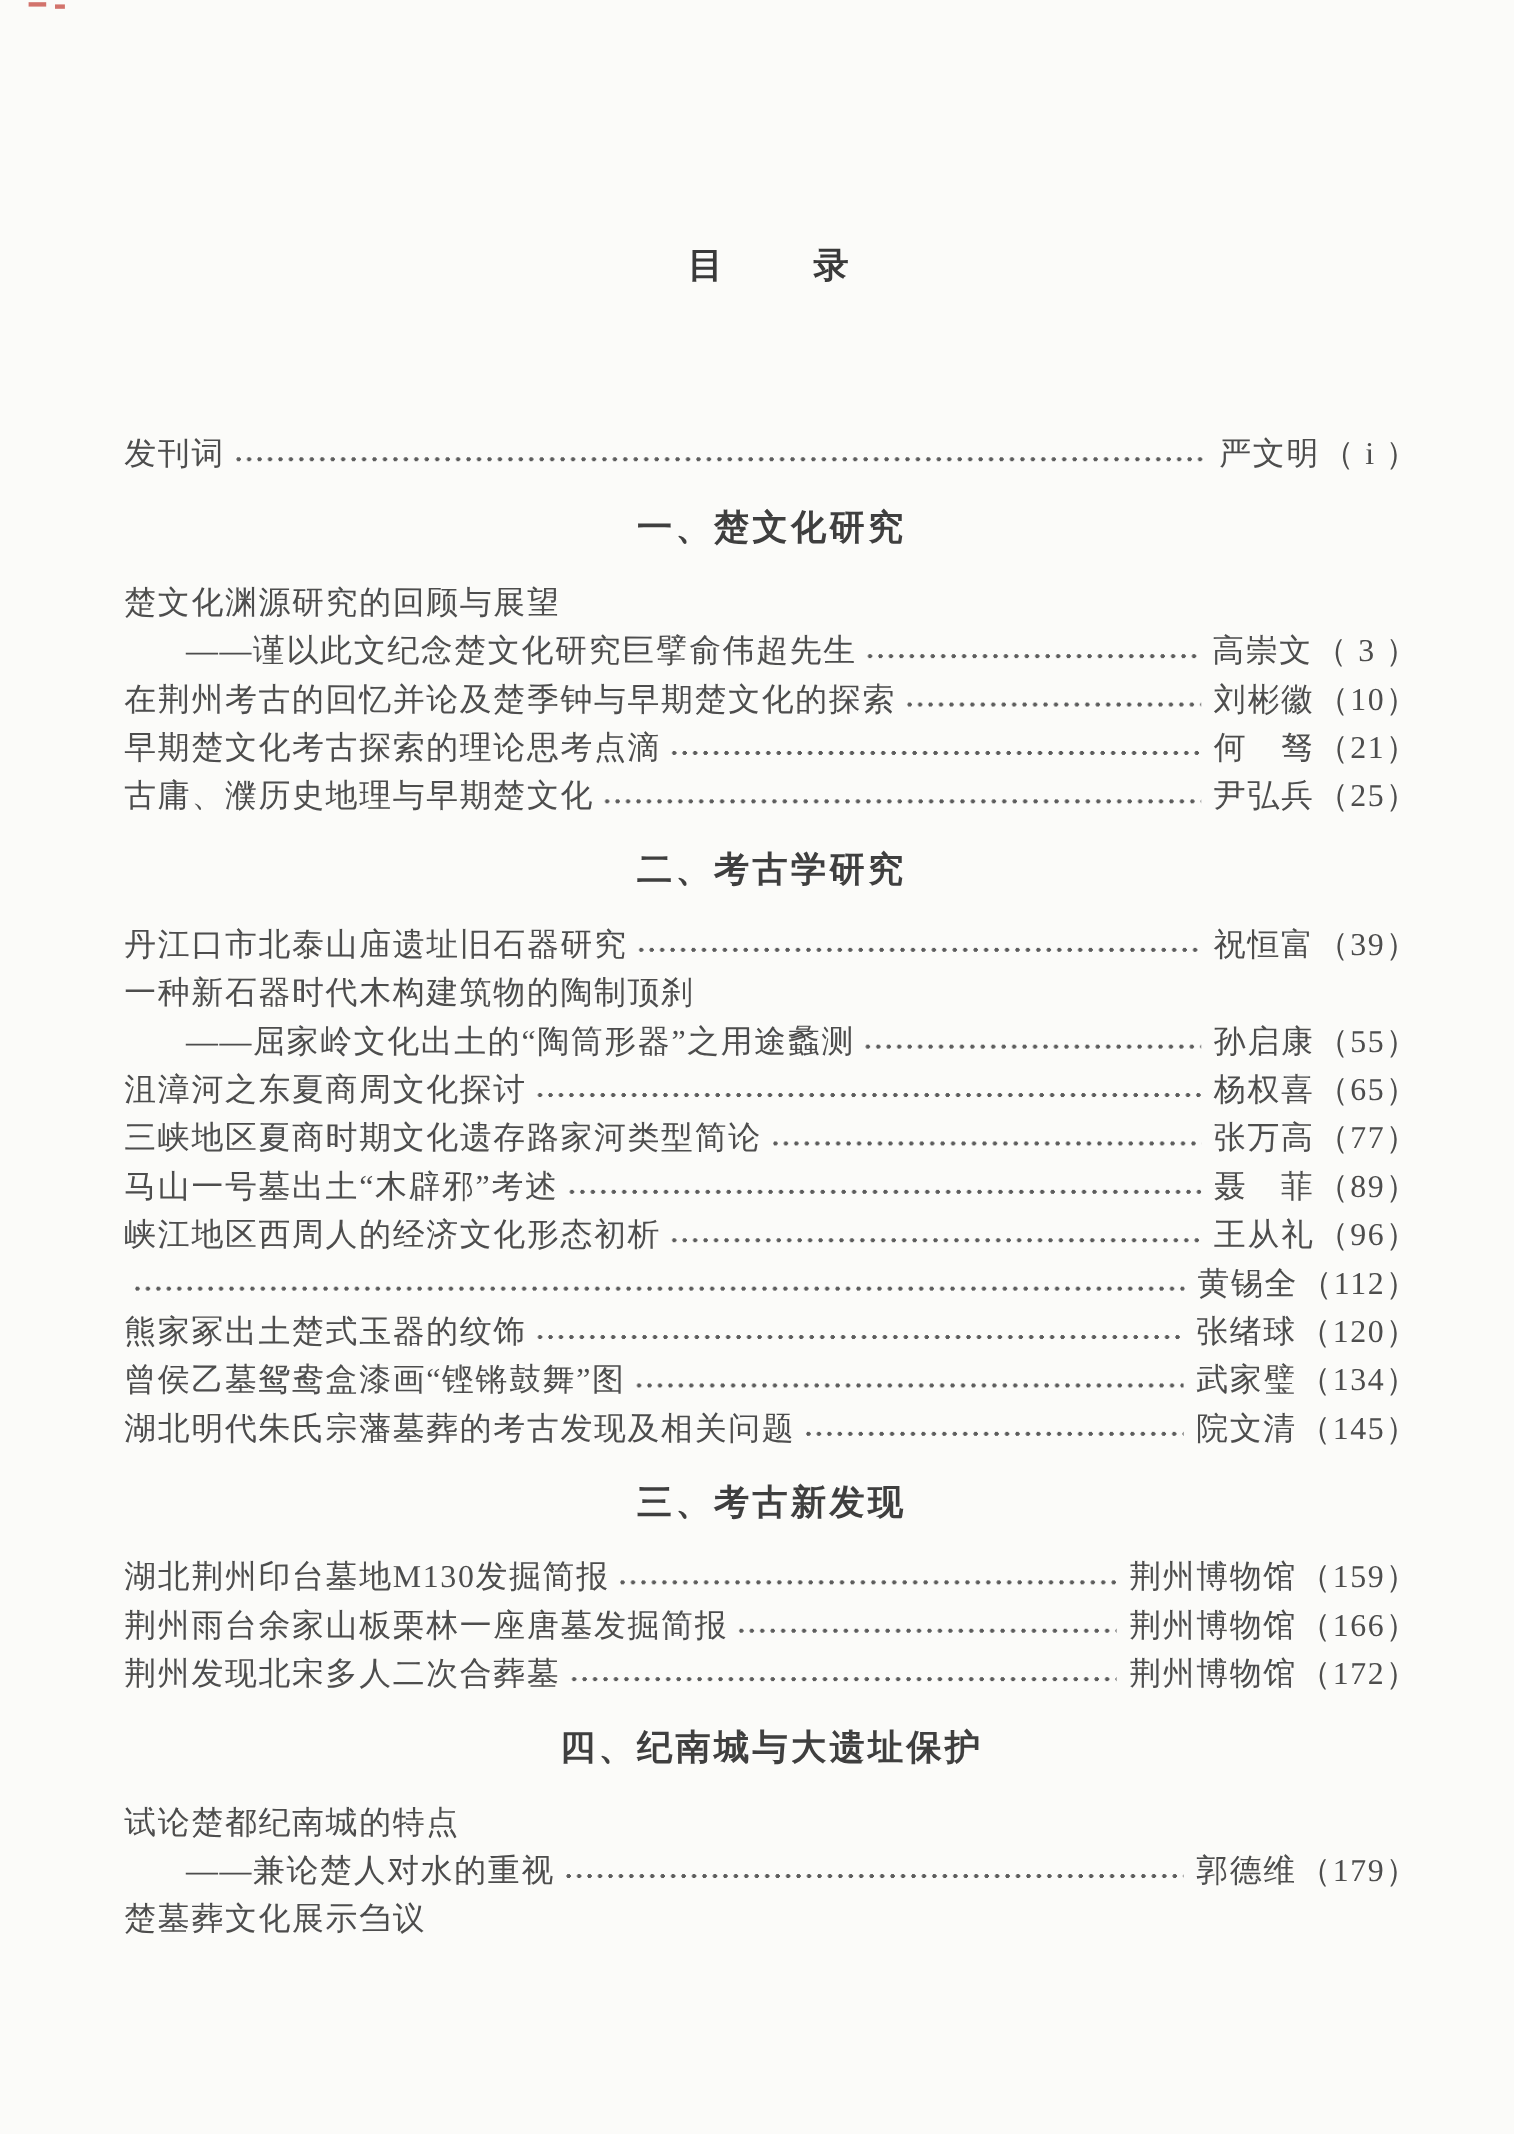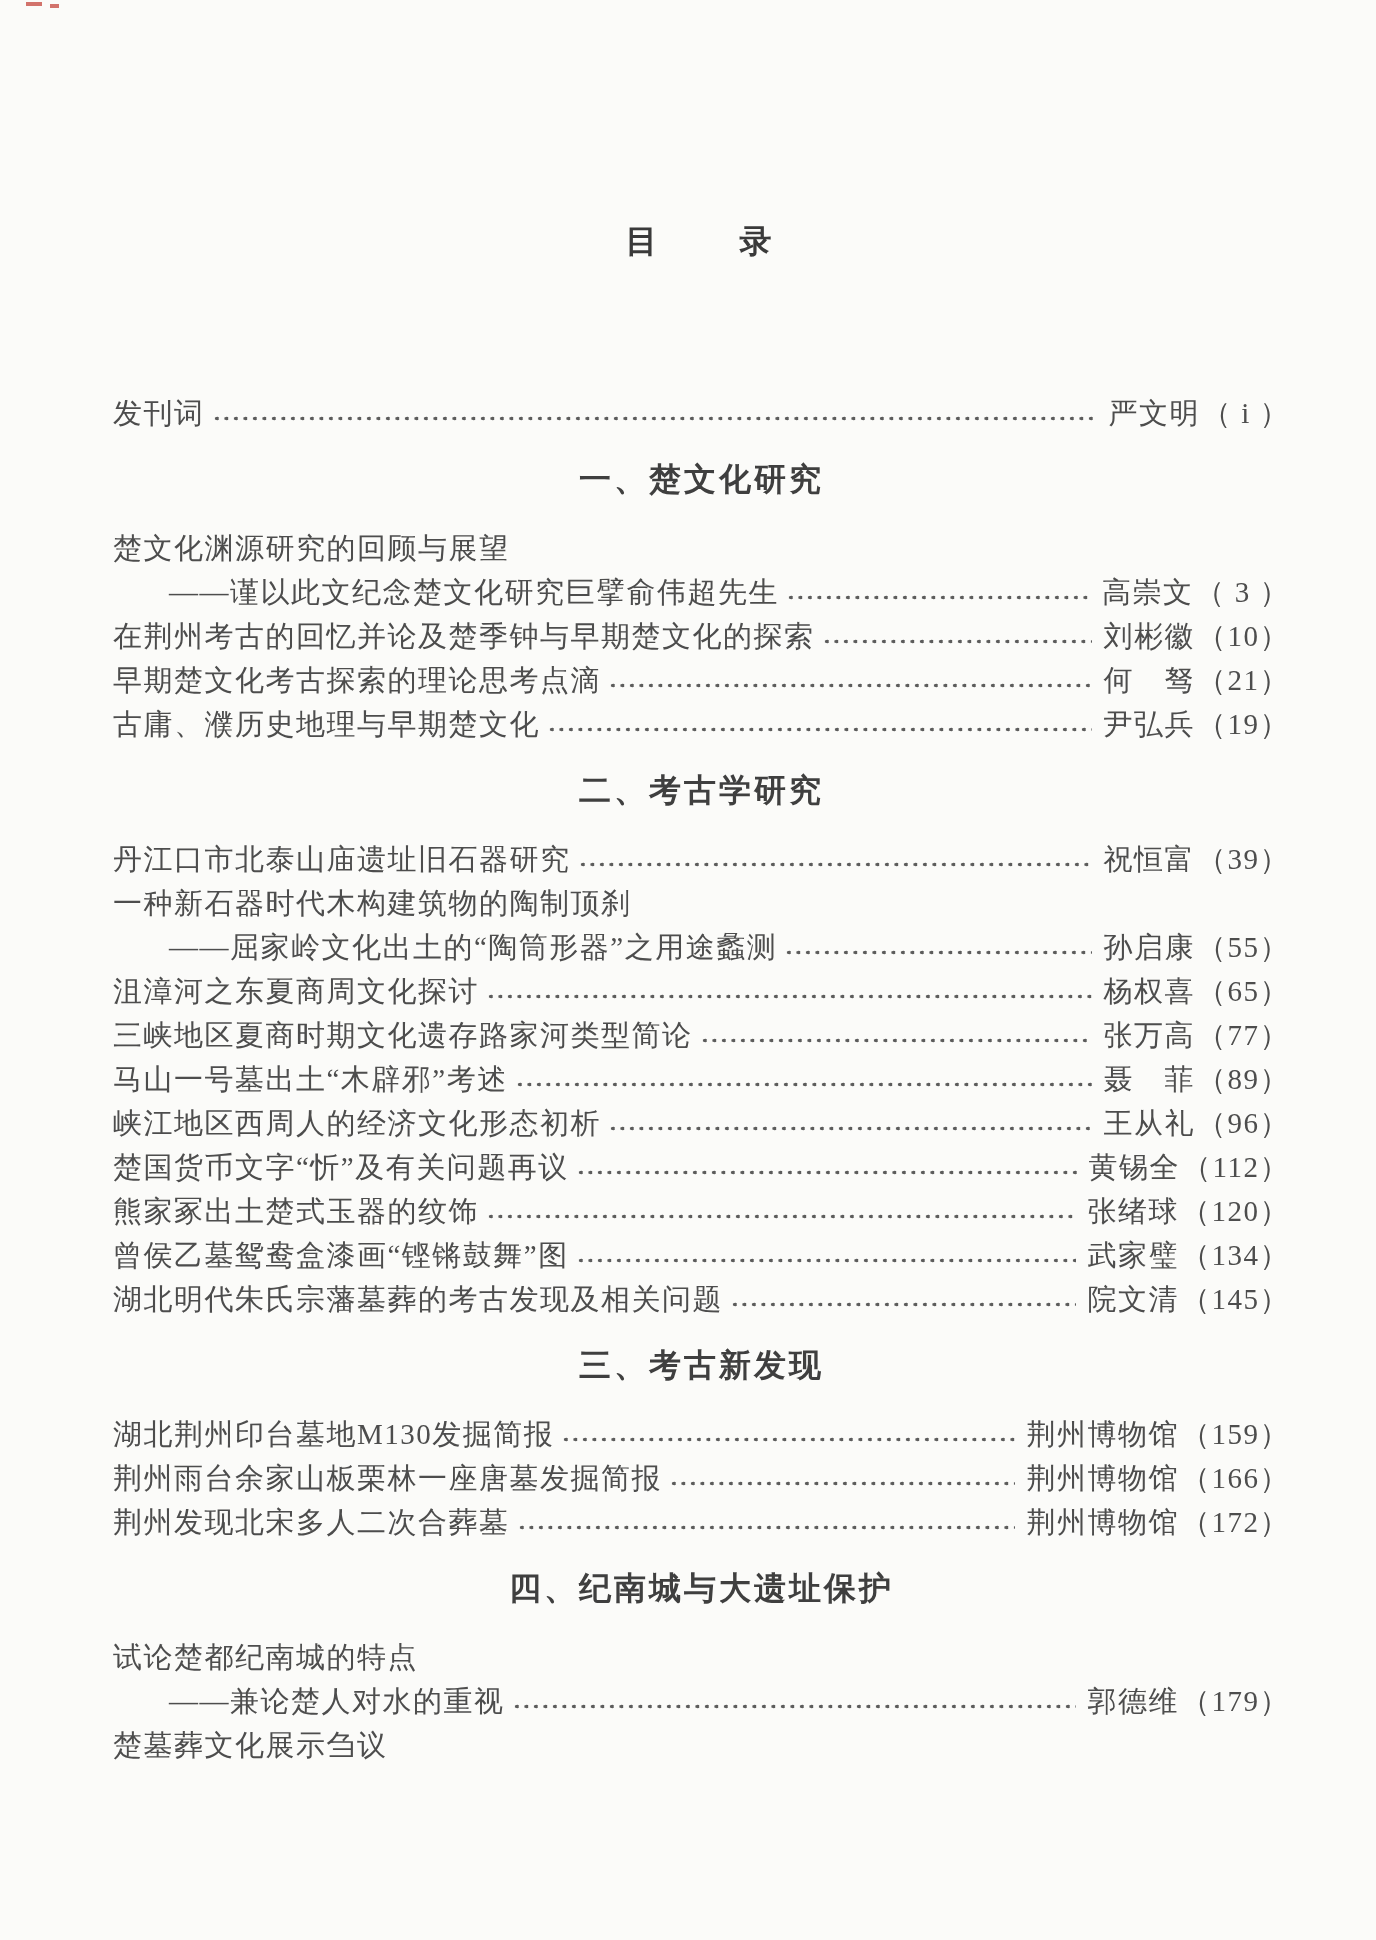--- a/index.html
+++ b/index.html
@@ -89,21 +89,21 @@
         <span class="author-page"><span class="author">刘彬徽</span><span class="pageno">（10）</span></span>
       </div>
       <div class="entry-line">
         <span class="entry-title">早期楚文化考古探索的理论思考点滴</span>
         <span class="dot-leader"></span>
         <span class="author-page"><span class="author">何　驽</span><span class="pageno">（21）</span></span>
       </div>
       <div class="entry-line">
         <span class="entry-title">古庸、濮历史地理与早期楚文化</span>
         <span class="dot-leader"></span>
-        <span class="author-page"><span class="author">尹弘兵</span><span class="pageno">（19）</span></span>
+        <span class="author-page"><span class="author">尹弘兵</span><span class="pageno">（25）</span></span>
       </div>
       <h2 class="section-heading">二、考古学研究</h2>
       <div class="entry-line">
         <span class="entry-title">丹江口市北泰山庙遗址旧石器研究</span>
         <span class="dot-leader"></span>
         <span class="author-page"><span class="author">祝恒富</span><span class="pageno">（39）</span></span>
       </div>
       <div class="entry-line">
         <span class="entry-title">一种新石器时代木构建筑物的陶制顶刹</span>
       </div>
@@ -126,21 +126,20 @@
         <span class="entry-title">马山一号墓出土“木辟邪”考述</span>
         <span class="dot-leader"></span>
         <span class="author-page"><span class="author">聂　菲</span><span class="pageno">（89）</span></span>
       </div>
       <div class="entry-line">
         <span class="entry-title">峡江地区西周人的经济文化形态初析</span>
         <span class="dot-leader"></span>
         <span class="author-page"><span class="author">王从礼</span><span class="pageno">（96）</span></span>
       </div>
       <div class="entry-line">
-        <span class="entry-title">楚国货币文字“忻”及有关问题再议</span>
         <span class="dot-leader"></span>
         <span class="author-page"><span class="author">黄锡全</span><span class="pageno">（112）</span></span>
       </div>
       <div class="entry-line">
         <span class="entry-title">熊家冢出土楚式玉器的纹饰</span>
         <span class="dot-leader"></span>
         <span class="author-page"><span class="author">张绪球</span><span class="pageno">（120）</span></span>
       </div>
       <div class="entry-line">
         <span class="entry-title">曾侯乙墓鸳鸯盒漆画“铿锵鼓舞”图</span>

